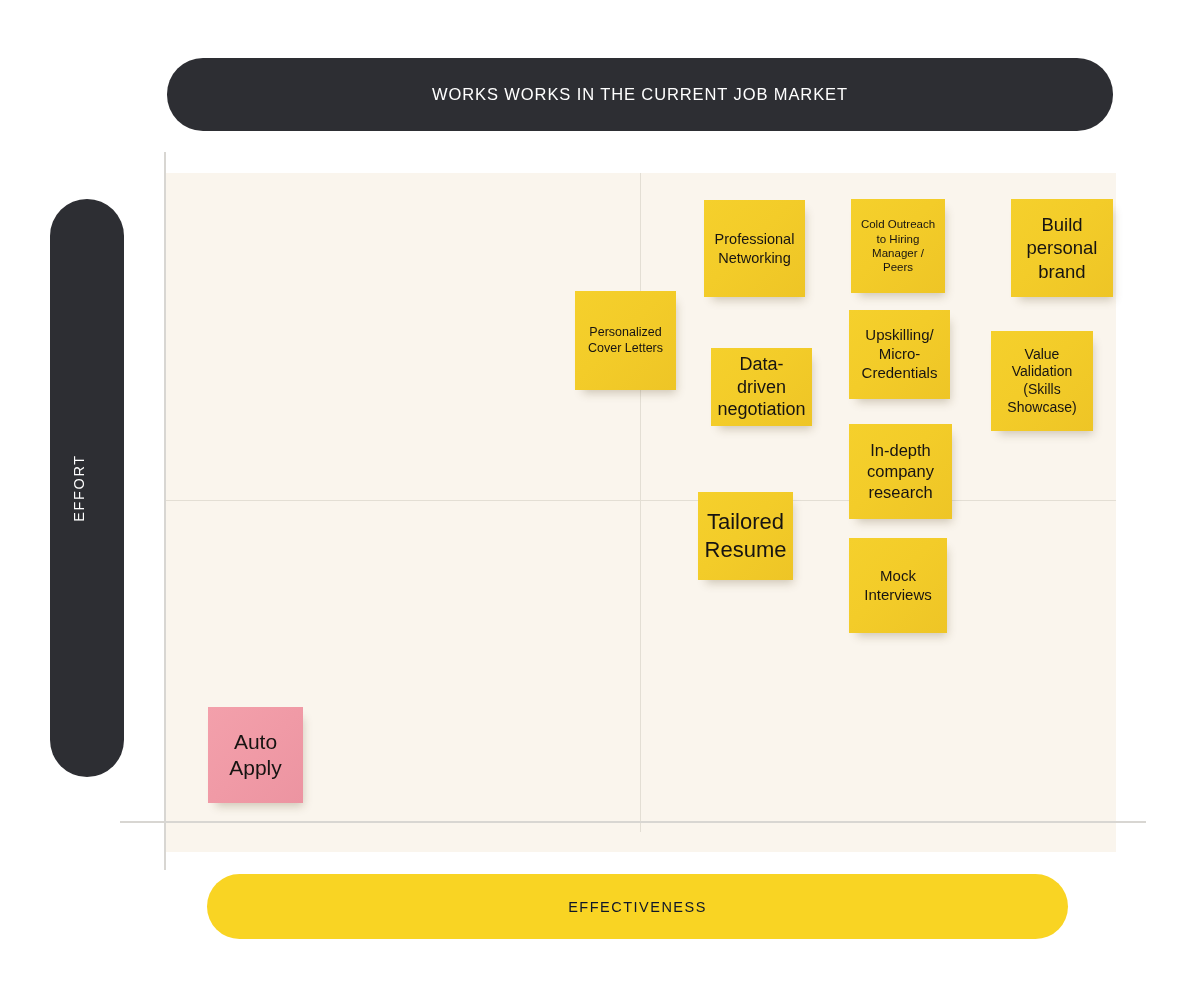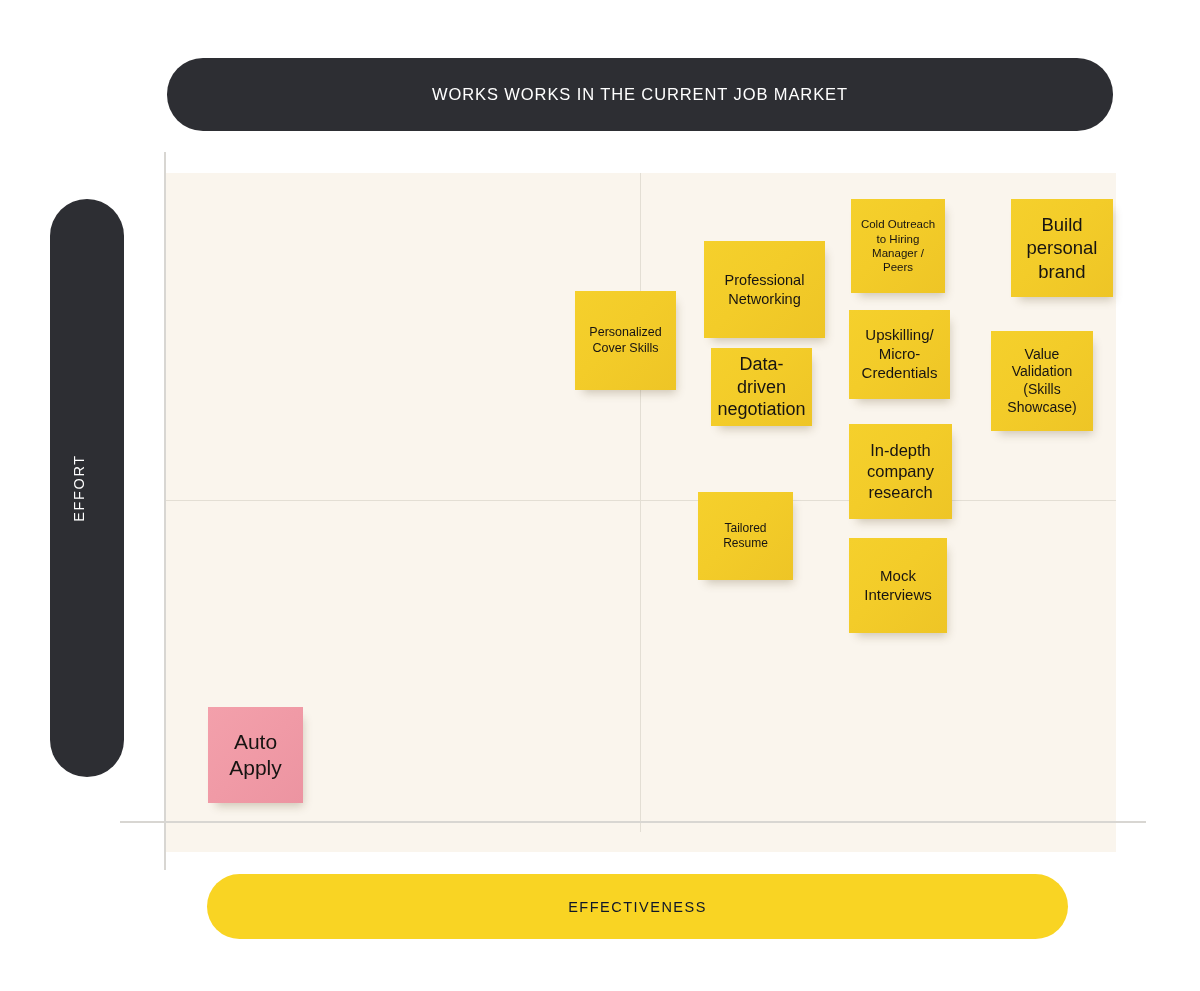--- a/index.html
+++ b/index.html
@@ -178,23 +178,23 @@
     <span>EFFORT</span>
   </div>
 
   <div id="effectiveness-pill">
     <span id="effectiveness-label">EFFECTIVENESS</span>
   </div>
 
   <div id="notes-layer">
       <div class="note yellow" style="left: 575px; top: 291px; width: 101px; height: 99px; font-size: 12.5px;">
         <span class="note-text">Personalized
-Cover Skills</span>
-      </div>
-      <div class="note yellow" style="left: 704px; top: 200px; width: 121px; height: 97px; font-size: 14.5px; margin-top: 41px;">
+Cover Letters</span>
+      </div>
+      <div class="note yellow" style="left: 704px; top: 200px; width: 101px; height: 97px; font-size: 14.5px;">
         <span class="note-text">Professional
 Networking</span>
       </div>
       <div class="note yellow" style="left: 851px; top: 199px; width: 94px; height: 94px; font-size: 11.5px;">
         <span class="note-text">Cold Outreach
 to Hiring
 Manager /
 Peers</span>
       </div>
       <div class="note yellow" style="left: 991px; top: 199px; width: 102px; height: 98px; font-size: 18.5px; margin-left: 20px;">
@@ -215,21 +215,21 @@
         <span class="note-text">Value
 Validation
 (Skills
 Showcase)</span>
       </div>
       <div class="note yellow" style="left: 849px; top: 424px; width: 103px; height: 95px; font-size: 16.5px;">
         <span class="note-text">In-depth
 company
 research</span>
       </div>
-      <div class="note yellow" style="left: 698px; top: 492px; width: 95px; height: 88px; font-size: 12px;">
+      <div class="note yellow" style="left: 698px; top: 492px; width: 95px; height: 88px; font-size: 22px;">
         <span class="note-text">Tailored
 Resume</span>
       </div>
       <div class="note yellow" style="left: 849px; top: 538px; width: 98px; height: 95px; font-size: 15px;">
         <span class="note-text">Mock
 Interviews</span>
       </div>
       <div class="note pink" style="left: 208px; top: 707px; width: 95px; height: 96px; font-size: 21px;">
         <span class="note-text">Auto
 Apply</span>

